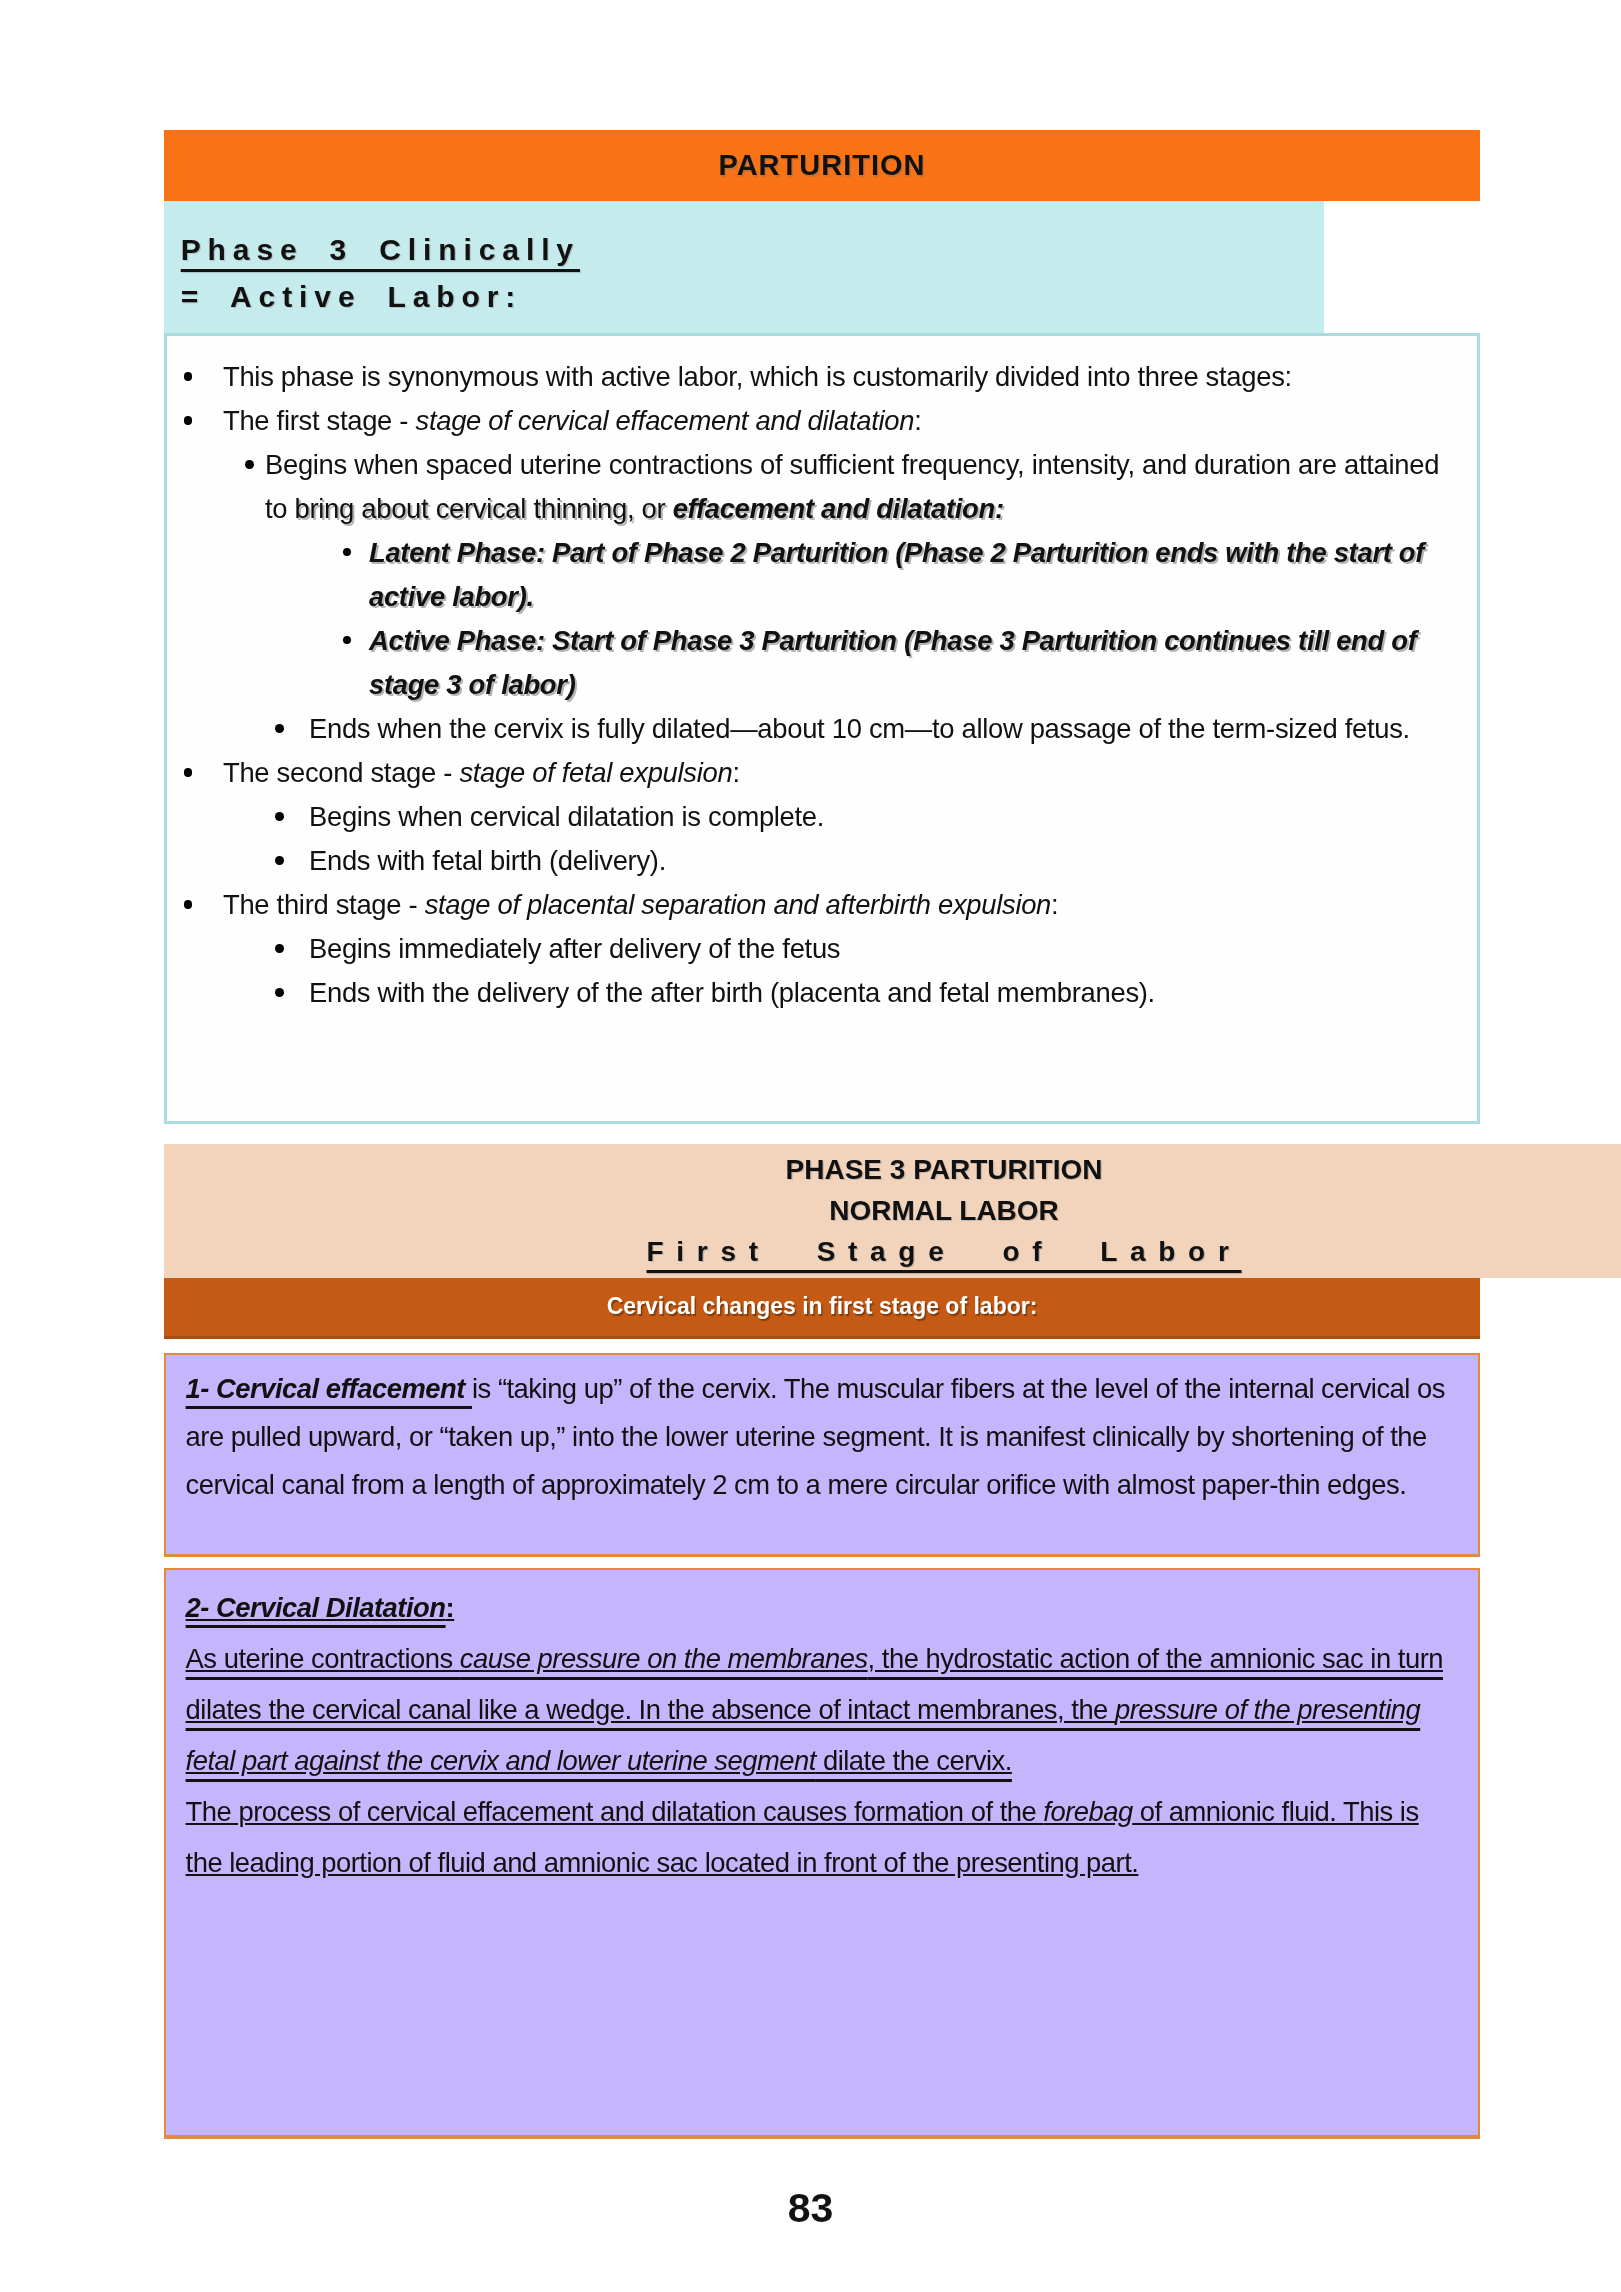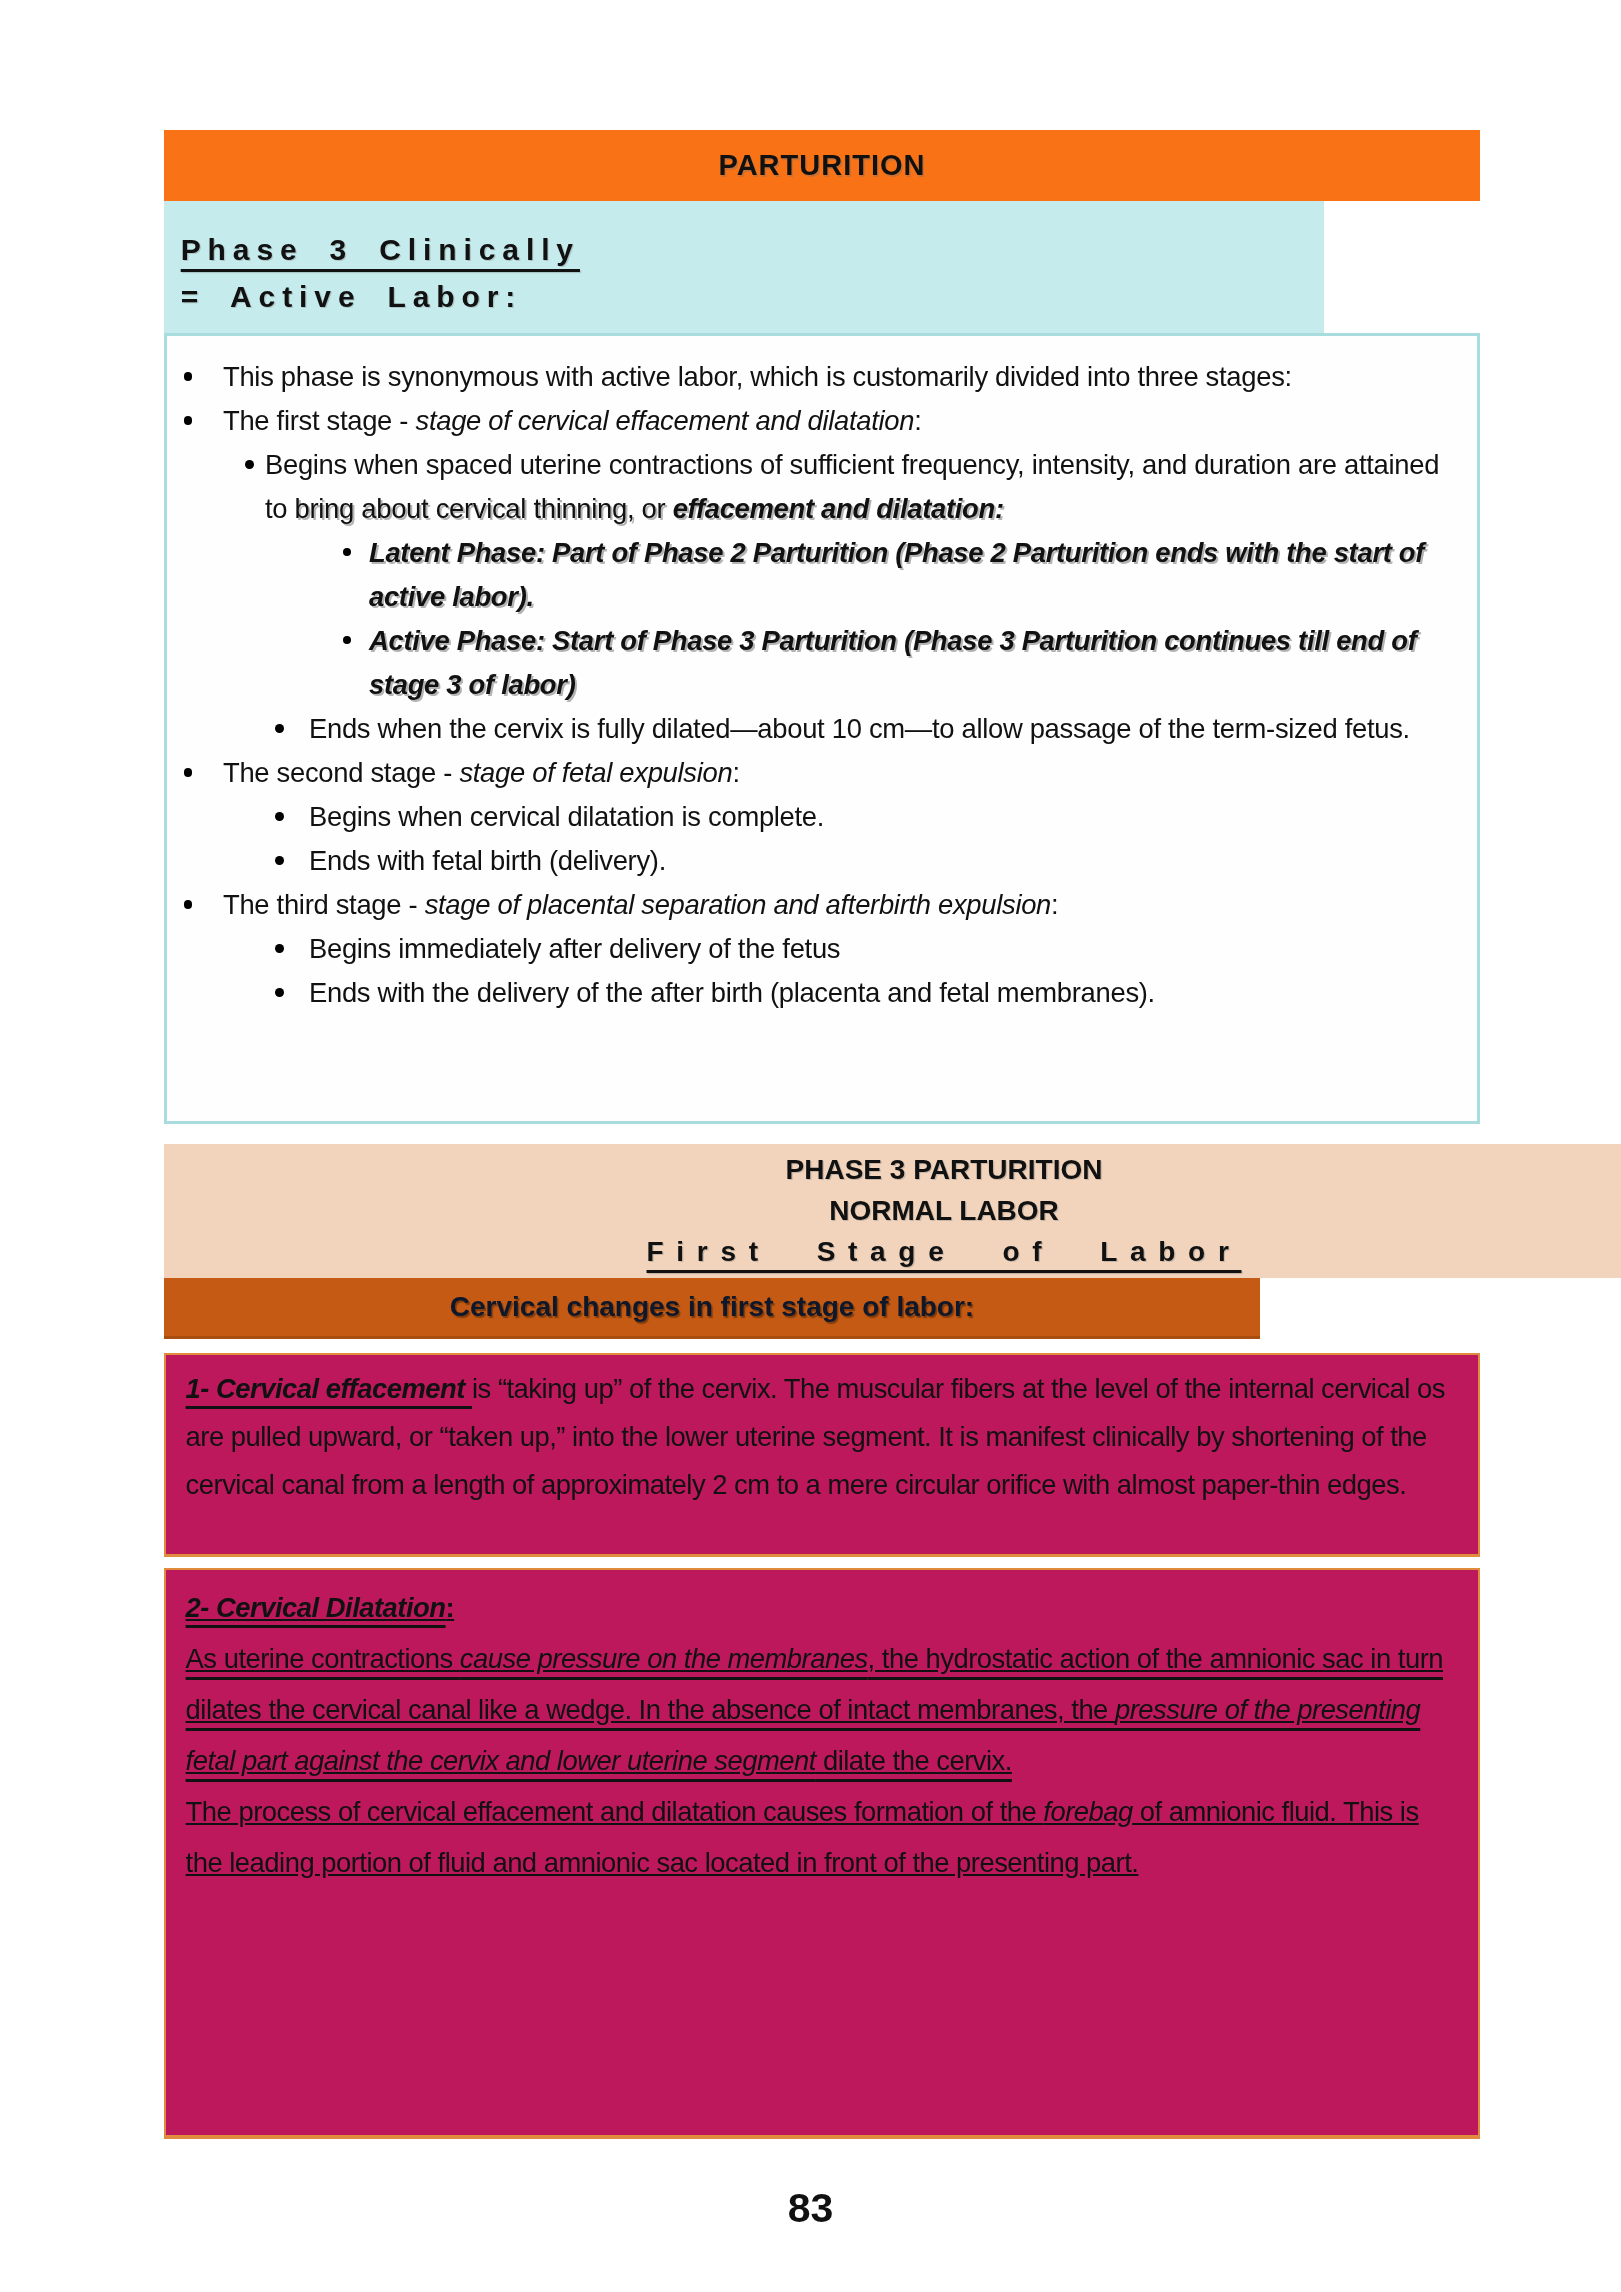--- a/index.html
+++ b/index.html
@@ -63,34 +63,34 @@
     font-size:28px;font-weight:bold;line-height:41px;
     text-shadow:1.2px 1.2px 0 rgba(120,120,120,.35);
   }
   .spaced-u{
     letter-spacing:12.7px;word-spacing:25.5px;
     text-decoration:underline;text-decoration-thickness:2.9px;text-underline-offset:8.8px;
   }
 
   
   .banner-orange{
-    left:164px;top:1278px;width:1096px;height:61px;
+    left:164px;top:1278px;width:1316px;height:61px;
     background:#c45a13;
     border-bottom:3.9px solid #a84e10;
-    color:#0f172a;
+    color:#ffffff;
     text-align:center;line-height:57px;
-    font-size:28px;font-weight:bold;
+    font-size:23px;font-weight:bold;
     text-shadow:1.5px 1.5px 1px rgba(80,40,10,.6);
   }
   .banner-orange .u3{text-decoration-thickness:2px;text-underline-offset:5.9px;}
 
   
   .box-orange{
     left:164px;width:1316px;
-    background:#be185d;
+    background:#c4b5fd;
     border:2.9px solid #e08b3e;
     padding:9.8px 24.5px 0 19.6px;
     font-size:27.4px;letter-spacing:-0.5px;
   }
   .box1{top:1353px;height:204px;line-height:48px;border-bottom-width:3.9px;}
   .box2{top:1568px;height:571px;line-height:51px;padding-top:11.8px;border-bottom-width:4.9px;text-decoration:underline;}
   .box-orange p{margin:0;}
   .u-par{text-decoration:underline;text-decoration-thickness:2.5px;text-underline-offset:8.8px;}
   .bu{font-weight:bold;text-decoration:underline;text-decoration-thickness:2.9px;text-underline-offset:8.8px;}
   .lead-u{font-weight:bold;font-style:italic;text-decoration:underline;text-decoration-thickness:3.4px;text-underline-offset:7.8px;}

